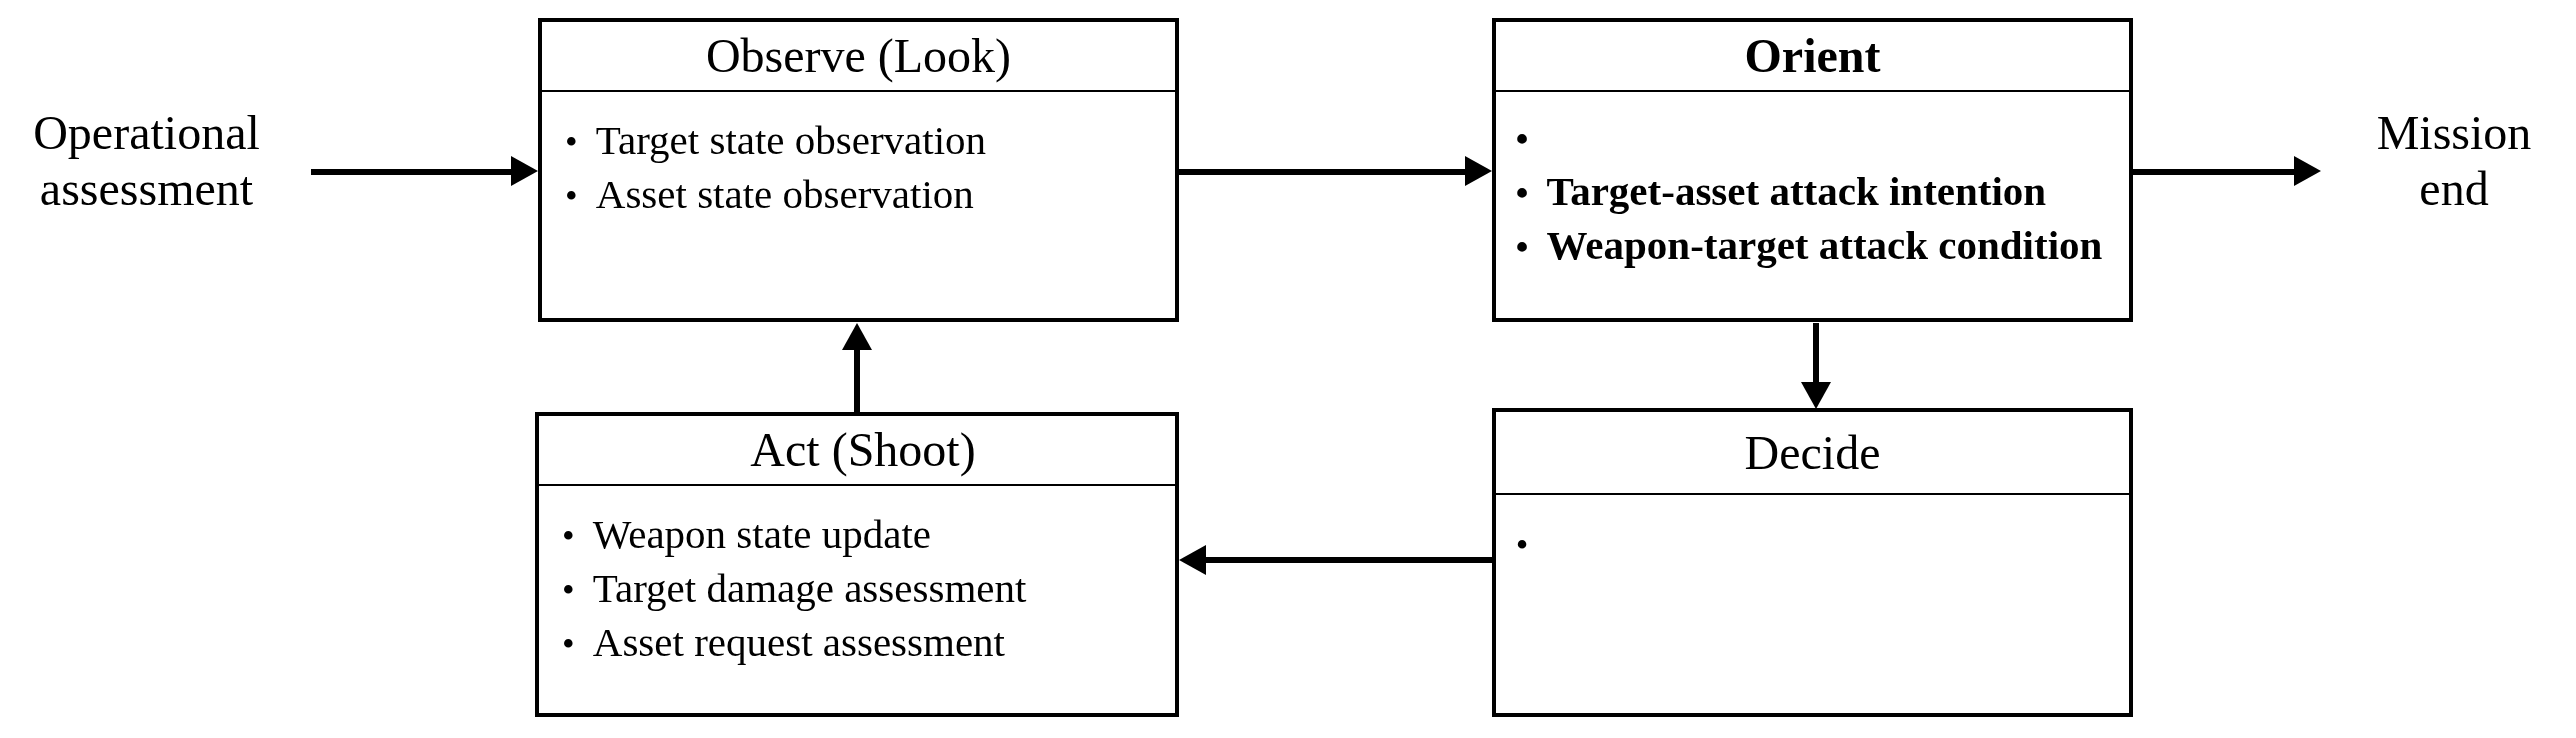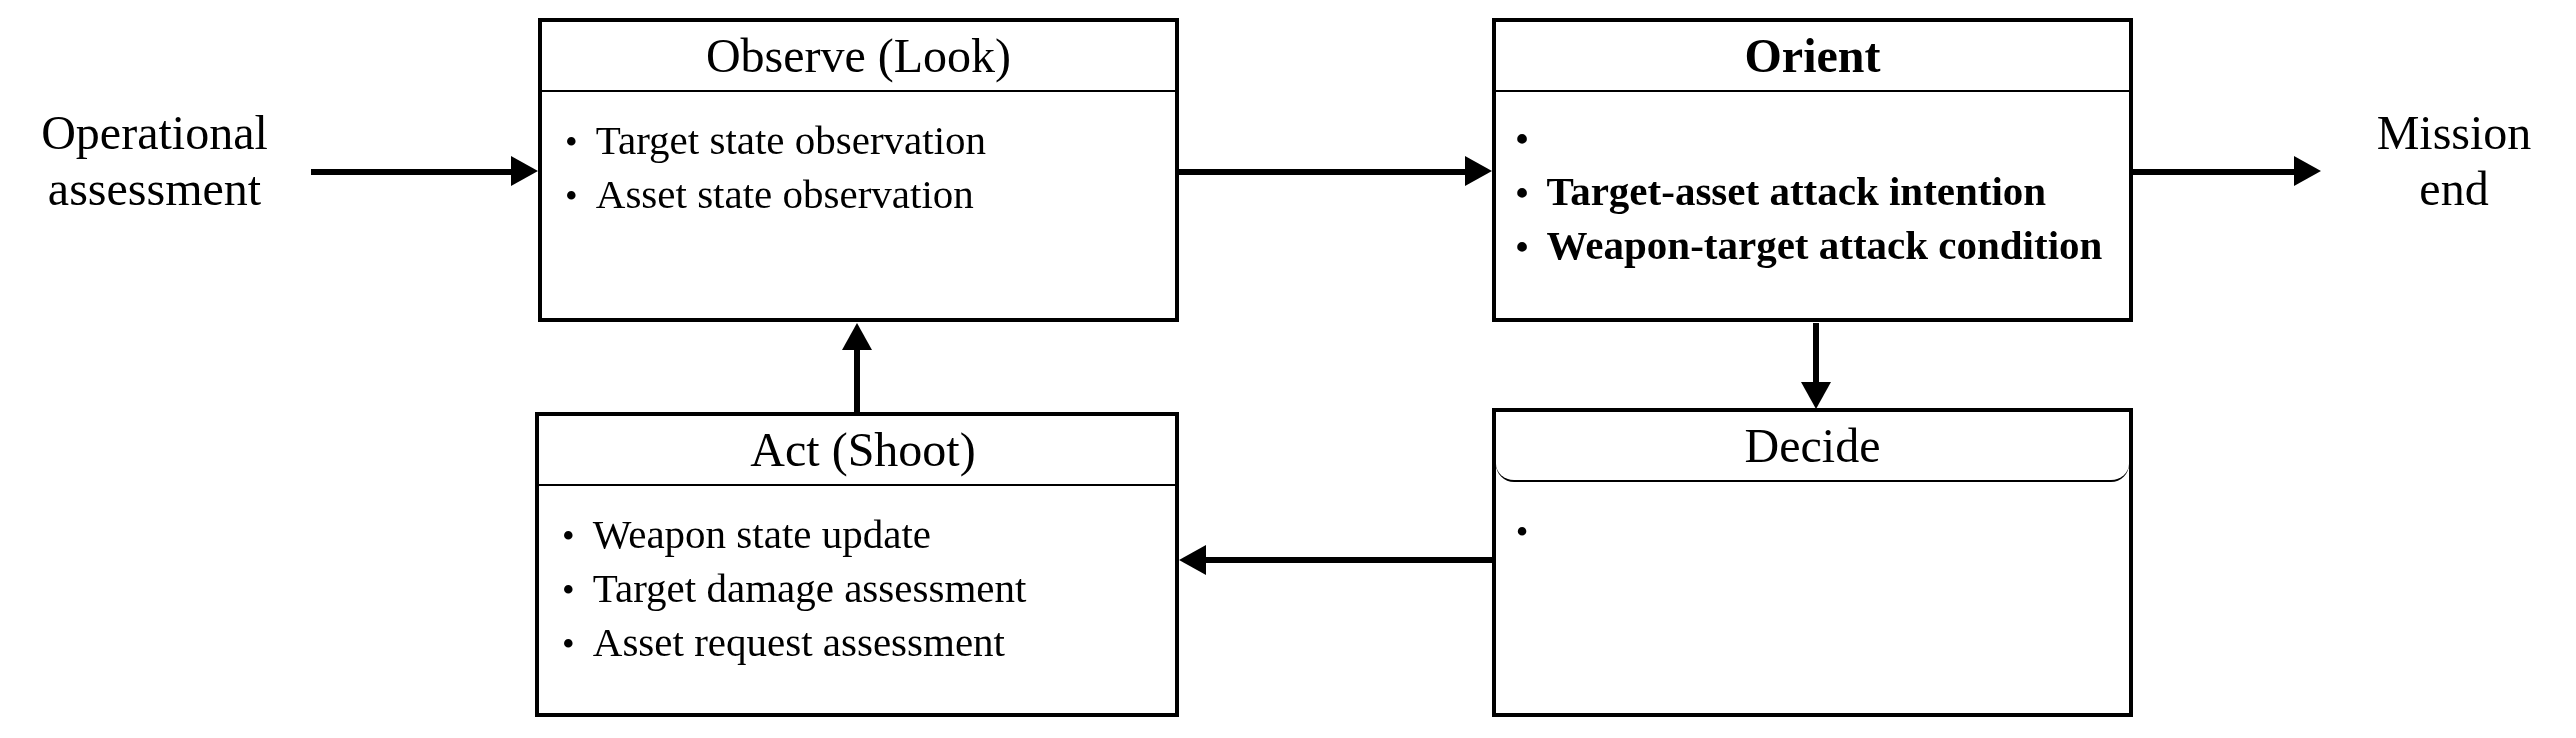--- a/index.html
+++ b/index.html
@@ -81,33 +81,33 @@
 
   #box-orient  { left: 1492px; top: 18px;  width: 641px; height: 304px; font-weight: bold; }
   #box-orient  .node-header { height: 70px; }
   #box-orient  .bullet-list { top: 20.6px; padding-left: 1.6px; }
 
   #box-act     { left: 535px;  top: 412px; width: 644px; height: 305px; }
   #box-act     .node-header { height: 70px; padding-left: 12px; }
   #box-act     .bullet-list { top: 22px; padding-left: 4.8px; }
 
   #box-decide  { left: 1492px; top: 408px; width: 641px; height: 309px; }
-  #box-decide  .node-header { height: 70px; border-radius: 18px; }
+  #box-decide  .node-header { height: 83px; }
   #box-decide  .bullet-list { top: 24px; padding-left: 1.6px; }
 
   
   .ext-label {
     position: absolute;
     font-size: 48px;
     line-height: 56px;
     text-align: center;
     white-space: nowrap;
   }
   #label-operational-environment {
-    left: 8px;
+    left: 0;
     top: 105px;
     width: 293px;
   }
   #label-mission-end {
     left: 2339px;
     top: 105px;
     width: 230px;
   }
 
   

